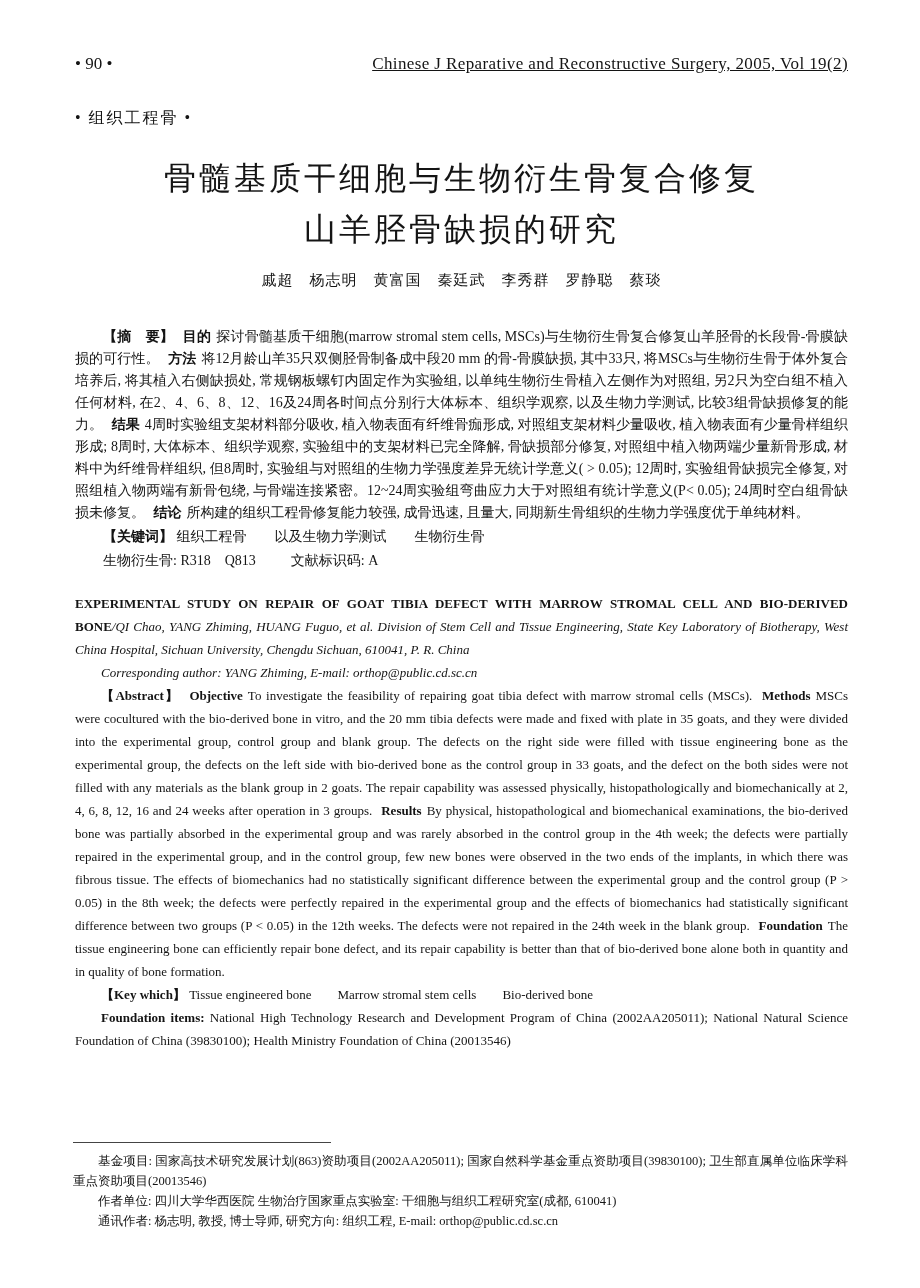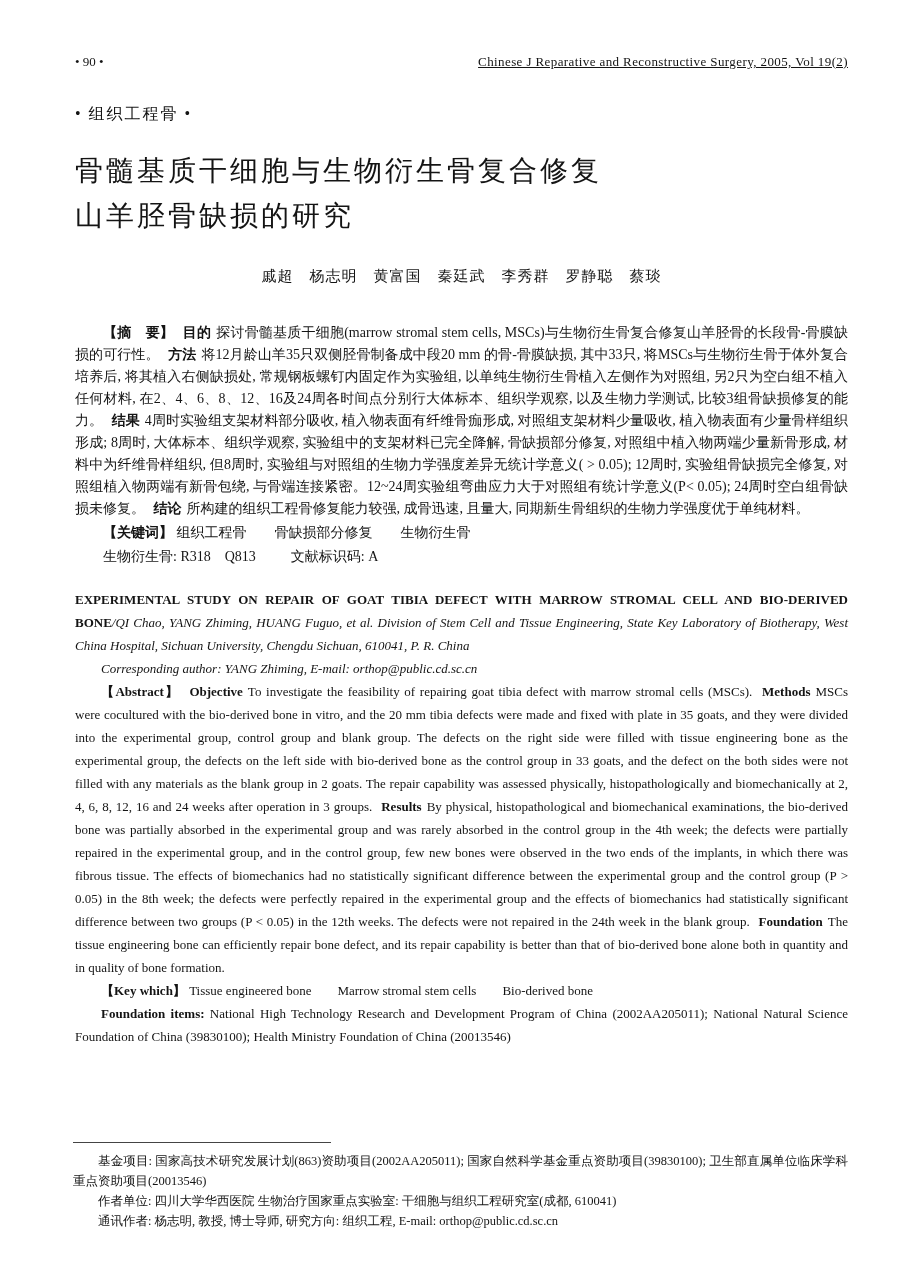--- a/index.html
+++ b/index.html
@@ -11,27 +11,27 @@
     position: relative;
   }
   .page {
     width: 920px; height: 1288px;
     padding: 54px 72px 0 75px;
     position: relative;
     overflow: hidden;
   }
   .header-row {
     display: flex; justify-content: space-between; align-items: baseline;
-    font-size: 13px; margin-bottom: 34px; gap: 41px;
+    font-size: 17px; margin-bottom: 34px; gap: 41px;
   }
   .journal-cite { text-decoration: underline; letter-spacing: 0.4px; }
   .section-label { font-size: 16px; letter-spacing: 2px; margin-bottom: 24px; }
   .article-title {
-    font-size: 28px; font-weight: normal;
-    letter-spacing: 3px; line-height: 1.6; margin-bottom: 28px;
+    text-align: center; font-size: 32px; font-weight: normal;
+    letter-spacing: 3px; line-height: 1.6; margin-bottom: 16px;
   }
   .article-title .title-line { display: block; }
   .authors { text-align: center; font-size: 15px; letter-spacing: 1px; margin-bottom: 36px; }
   .cn { font-size: 14px; line-height: 22px; text-align: justify; }
   .indent2 { text-indent: 2em; }
   .b { font-weight: bold; margin-top: 20px; }
   .it { font-style: italic; }
   .seg-label { font-weight: bold; margin: 16px 5px; }
   .kw-line { margin-top: 2px; }
   .clc-line { margin-top: 2px; }
@@ -69,21 +69,21 @@
   <div class="authors">戚超　杨志明　黄富国　秦廷武　李秀群　罗静聪　蔡琰</div>
 
   <p class="cn indent2"><span class="b">【摘　要】</span>
     <span class="seg-label">目的</span><span>探讨骨髓基质干细胞(marrow stromal stem cells, MSCs)与生物衍生骨复合修复山羊胫骨的长段骨-骨膜缺损的可行性。</span>
     <span class="seg-label">方法</span><span>将12月龄山羊35只双侧胫骨制备成中段20 mm 的骨-骨膜缺损, 其中33只, 将MSCs与生物衍生骨于体外复合培养后, 将其植入右侧缺损处, 常规钢板螺钉内固定作为实验组, 以单纯生物衍生骨植入左侧作为对照组, 另2只为空白组不植入任何材料, 在2、4、6、8、12、16及24周各时间点分别行大体标本、组织学观察, 以及生物力学测试, 比较3组骨缺损修复的能力。</span>
     <span class="seg-label">结果</span><span>4周时实验组支架材料部分吸收, 植入物表面有纤维骨痂形成, 对照组支架材料少量吸收, 植入物表面有少量骨样组织形成; 8周时, 大体标本、组织学观察, 实验组中的支架材料已完全降解, 骨缺损部分修复, 对照组中植入物两端少量新骨形成, 材料中为纤维骨样组织, 但8周时, 实验组与对照组的生物力学强度差异无统计学意义( &gt; 0.05); 12周时, 实验组骨缺损完全修复, 对照组植入物两端有新骨包绕, 与骨端连接紧密。12~24周实验组弯曲应力大于对照组有统计学意义(P&lt; 0.05); 24周时空白组骨缺损未修复。</span>
     <span class="seg-label">结论</span><span>所构建的组织工程骨修复能力较强, 成骨迅速, 且量大, 同期新生骨组织的生物力学强度优于单纯材料。</span>
   </p>
 
   <p class="cn indent2 kw-line"><span class="b">【关键词】</span>
-    <span>组织工程骨　　骨缺损部分修复　　生物衍生骨</span>
+    <span>组织工程骨　　以及生物力学测试　　生物衍生骨</span>
   </p>
 
   <p class="cn indent2 clc-line"><span>生物衍生骨:</span>
     <span>R318　Q813</span><span class="clc-gap">文献标识码:</span>
     <span>A</span>
   </p>
 
   <p class="en en-title-block"><span class="b">EXPERIMENTAL STUDY ON REPAIR OF GOAT TIBIA DEFECT WITH MARROW STROMAL CELL AND BIO-DERIVED BONE</span><span class="it">/QI Chao, YANG Zhiming, HUANG Fuguo, et al. Division of Stem Cell and Tissue Engineering, State Key Laboratory of Biotherapy, West China Hospital, Sichuan University, Chengdu Sichuan, 610041, P. R. China</span></p>
 
   <p class="en corresponding">Corresponding author: YANG Zhiming, E-mail: orthop@public.cd.sc.cn</p>

